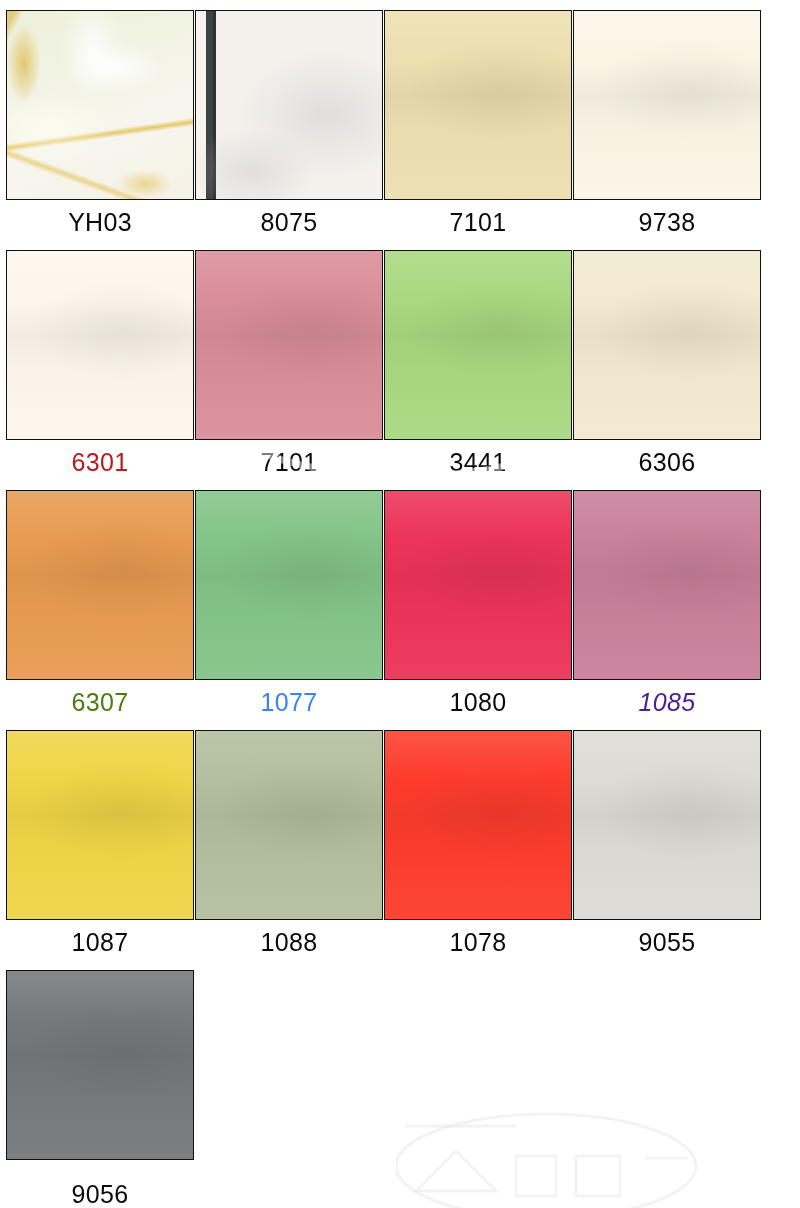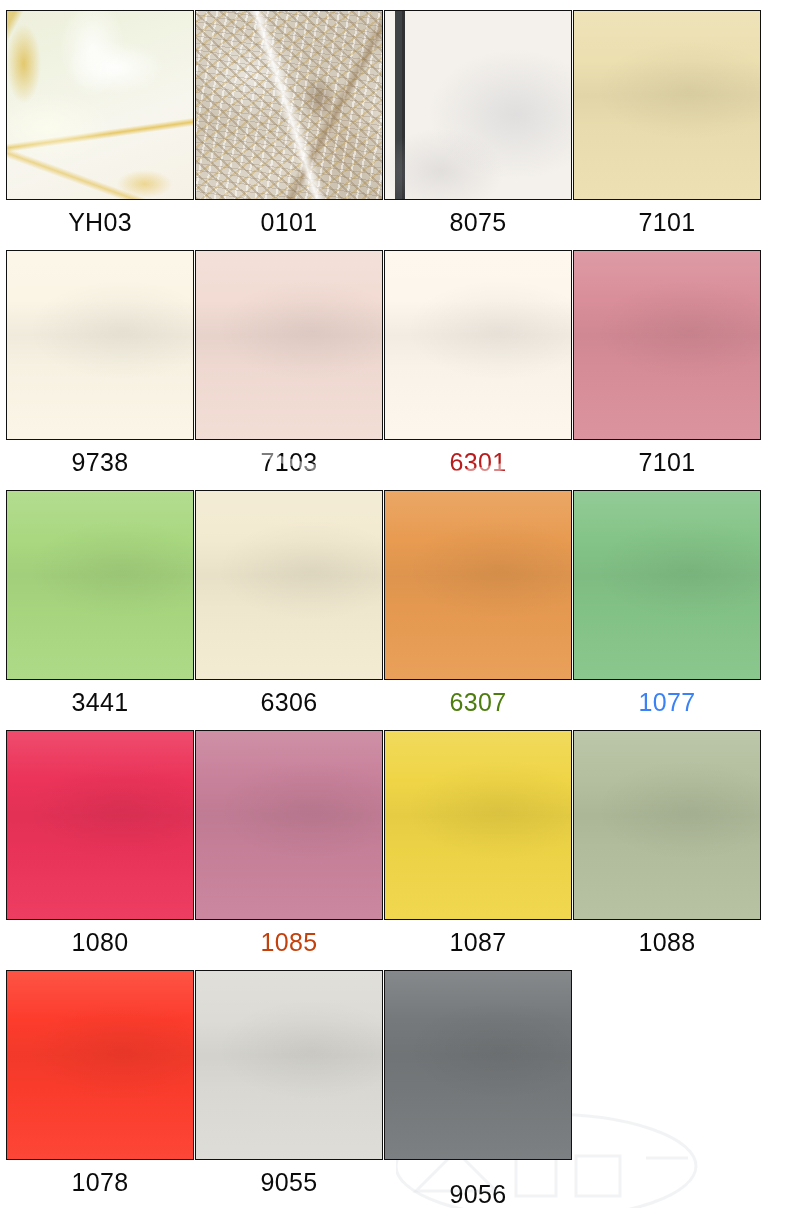--- a/index.html
+++ b/index.html
@@ -133,51 +133,39 @@
   </svg>
 
   <div class="cell">
     <div class="swatch" style="border-color: rgb(17, 17, 17);">
       <div class="fill tex-onyx"></div>
     </div>
     <div class="label" style="color: rgb(11, 11, 11);">YH03</div>
   </div>
   <div class="cell">
     <div class="swatch" style="border-color: rgb(17, 17, 17);">
-      <div class="fill tex-marble"></div>
-    </div>
-    <div class="label" style="color: rgb(11, 11, 11);">0101</div>
-  </div>
-  <div class="cell">
-    <div class="swatch" style="border-color: rgb(17, 17, 17);">
       <div class="fill tex-stripe"></div>
     </div>
     <div class="label" style="color: rgb(11, 11, 11);">8075</div>
   </div>
   <div class="cell">
     <div class="swatch" style="border-color: rgb(17, 17, 17);">
       <div class="fill tex-solid" style="background-color: rgb(236, 223, 176);"></div>
     </div>
     <div class="label" style="color: rgb(11, 11, 11);">7101</div>
   </div>
 
   <div class="cell">
     <div class="swatch" style="border-color: rgb(17, 17, 17);">
       <div class="fill tex-solid" style="background-color: rgb(251, 245, 230);"></div>
     </div>
     <div class="label" style="color: rgb(11, 11, 11);">9738</div>
   </div>
   <div class="cell">
     <div class="swatch" style="border-color: rgb(17, 17, 17);">
-      <div class="fill tex-solid" style="background-color: rgb(242, 220, 212);"></div>
-    </div>
-    <div class="label" style="color: rgb(11, 11, 11);">7103</div>
-  </div>
-  <div class="cell">
-    <div class="swatch" style="border-color: rgb(17, 17, 17);">
       <div class="fill tex-solid" style="background-color: rgb(253, 246, 236);"></div>
     </div>
     <div class="label" style="color: #b91c1c;">6301</div>
   </div>
   <div class="cell">
     <div class="swatch" style="border-color: rgb(17, 17, 17);">
       <div class="fill tex-solid" style="background-color: rgb(217, 142, 153);"></div>
     </div>
     <div class="label" style="color: rgb(11, 11, 11);">7101</div>
   </div>
@@ -210,21 +198,21 @@
   <div class="cell">
     <div class="swatch" style="border-color: rgb(17, 17, 17);">
       <div class="fill tex-solid" style="background-color: rgb(236, 51, 89);"></div>
     </div>
     <div class="label" style="color: rgb(11, 11, 11);">1080</div>
   </div>
   <div class="cell">
     <div class="swatch" style="border-color: rgb(17, 17, 17);">
       <div class="fill tex-solid" style="background-color: rgb(200, 129, 154);"></div>
     </div>
-    <div class="label" style="color: #c2410c;">1085</div>
+    <div class="label" style="color: #4c1d95; font-style: italic;">1085</div>
   </div>
   <div class="cell">
     <div class="swatch" style="border-color: rgb(17, 17, 17);">
       <div class="fill tex-solid" style="background-color: rgb(239, 213, 70);"></div>
     </div>
     <div class="label" style="color: rgb(11, 11, 11);">1087</div>
   </div>
   <div class="cell">
     <div class="swatch" style="border-color: rgb(17, 17, 17);">
       <div class="fill tex-solid" style="background-color: rgb(179, 191, 158);"></div>

